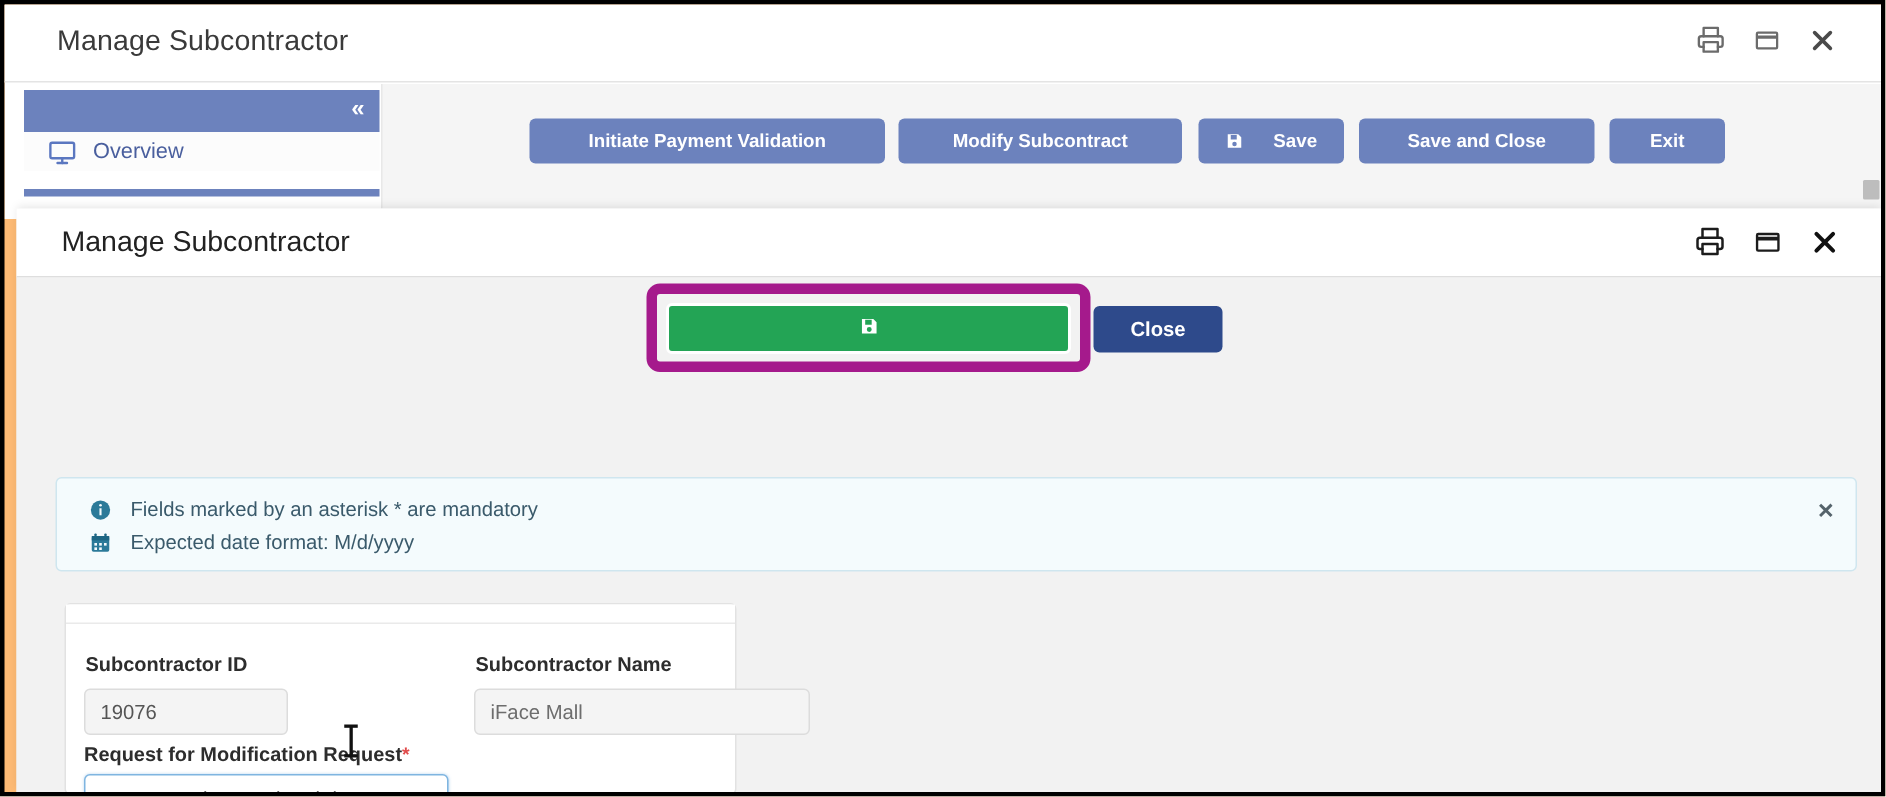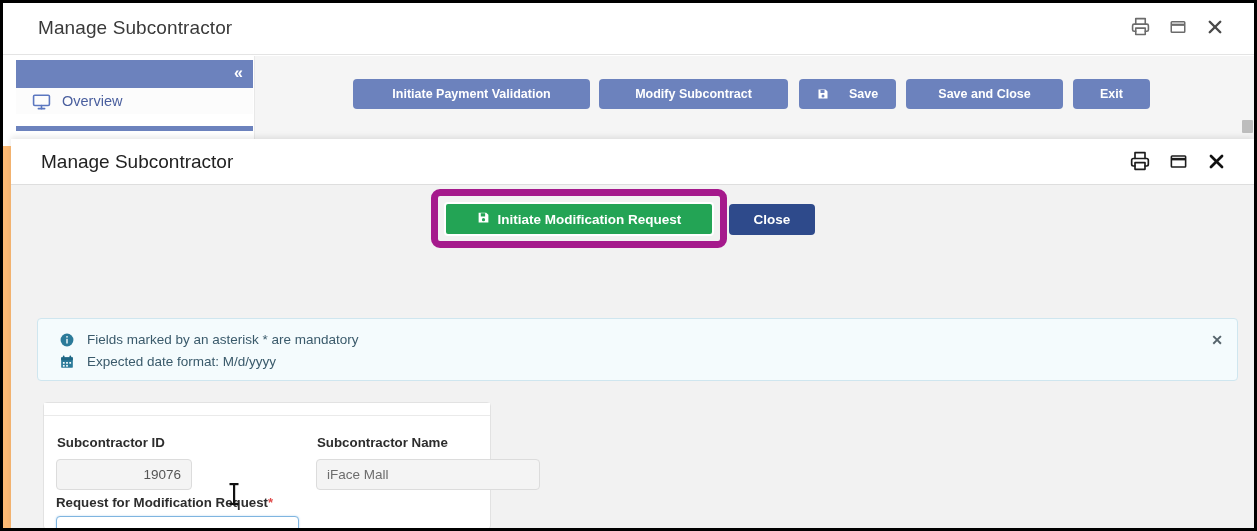--- a/index.html
+++ b/index.html
@@ -288,21 +288,21 @@
     border: 1px solid #dcdcdc;
     border-radius: 4px;
     font-family: "Liberation Sans", sans-serif;
     font-size: 13.5px;
     color: #555555;
     padding: 0 10px;
   }
   .fld-id {
     left: 12px; top: 56px;
     width: 136px; height: 31px;
-    text-align: right;
+    text-align: left;
   }
   .fld-name {
     left: 272px; top: 56px;
     width: 224px; height: 31px;
     text-align: left;
     color: #6d6d6d;
   }
   .fld-reason {
     left: 12px; top: 113px;
     width: 243px; height: 32px;
@@ -476,21 +476,20 @@
   </div>
 
   <div class="highlight-box"></div>
 
   <button class="btn-green">
     <span class="svg-ico">
       <svg width="13" height="13" viewBox="0 0 24 24" fill="#ffffff">
         <path d="M3 3h14l4 4v14H3V3zm4 1v6h8V4H7zm5 9a3 3 0 1 0 0 6 3 3 0 0 0 0-6z"></path>
       </svg>
     </span>
-    <span>Initiate Modification Request</span>
   </button>
 
   <button class="btn-close-blue">
     <span>Close</span>
   </button>
 
 
   <span class="ibeam">
     <svg width="12" height="24" viewBox="0 0 12 24">
       <rect x="5" y="2" width="2.2" height="20" fill="#111111"></rect>

